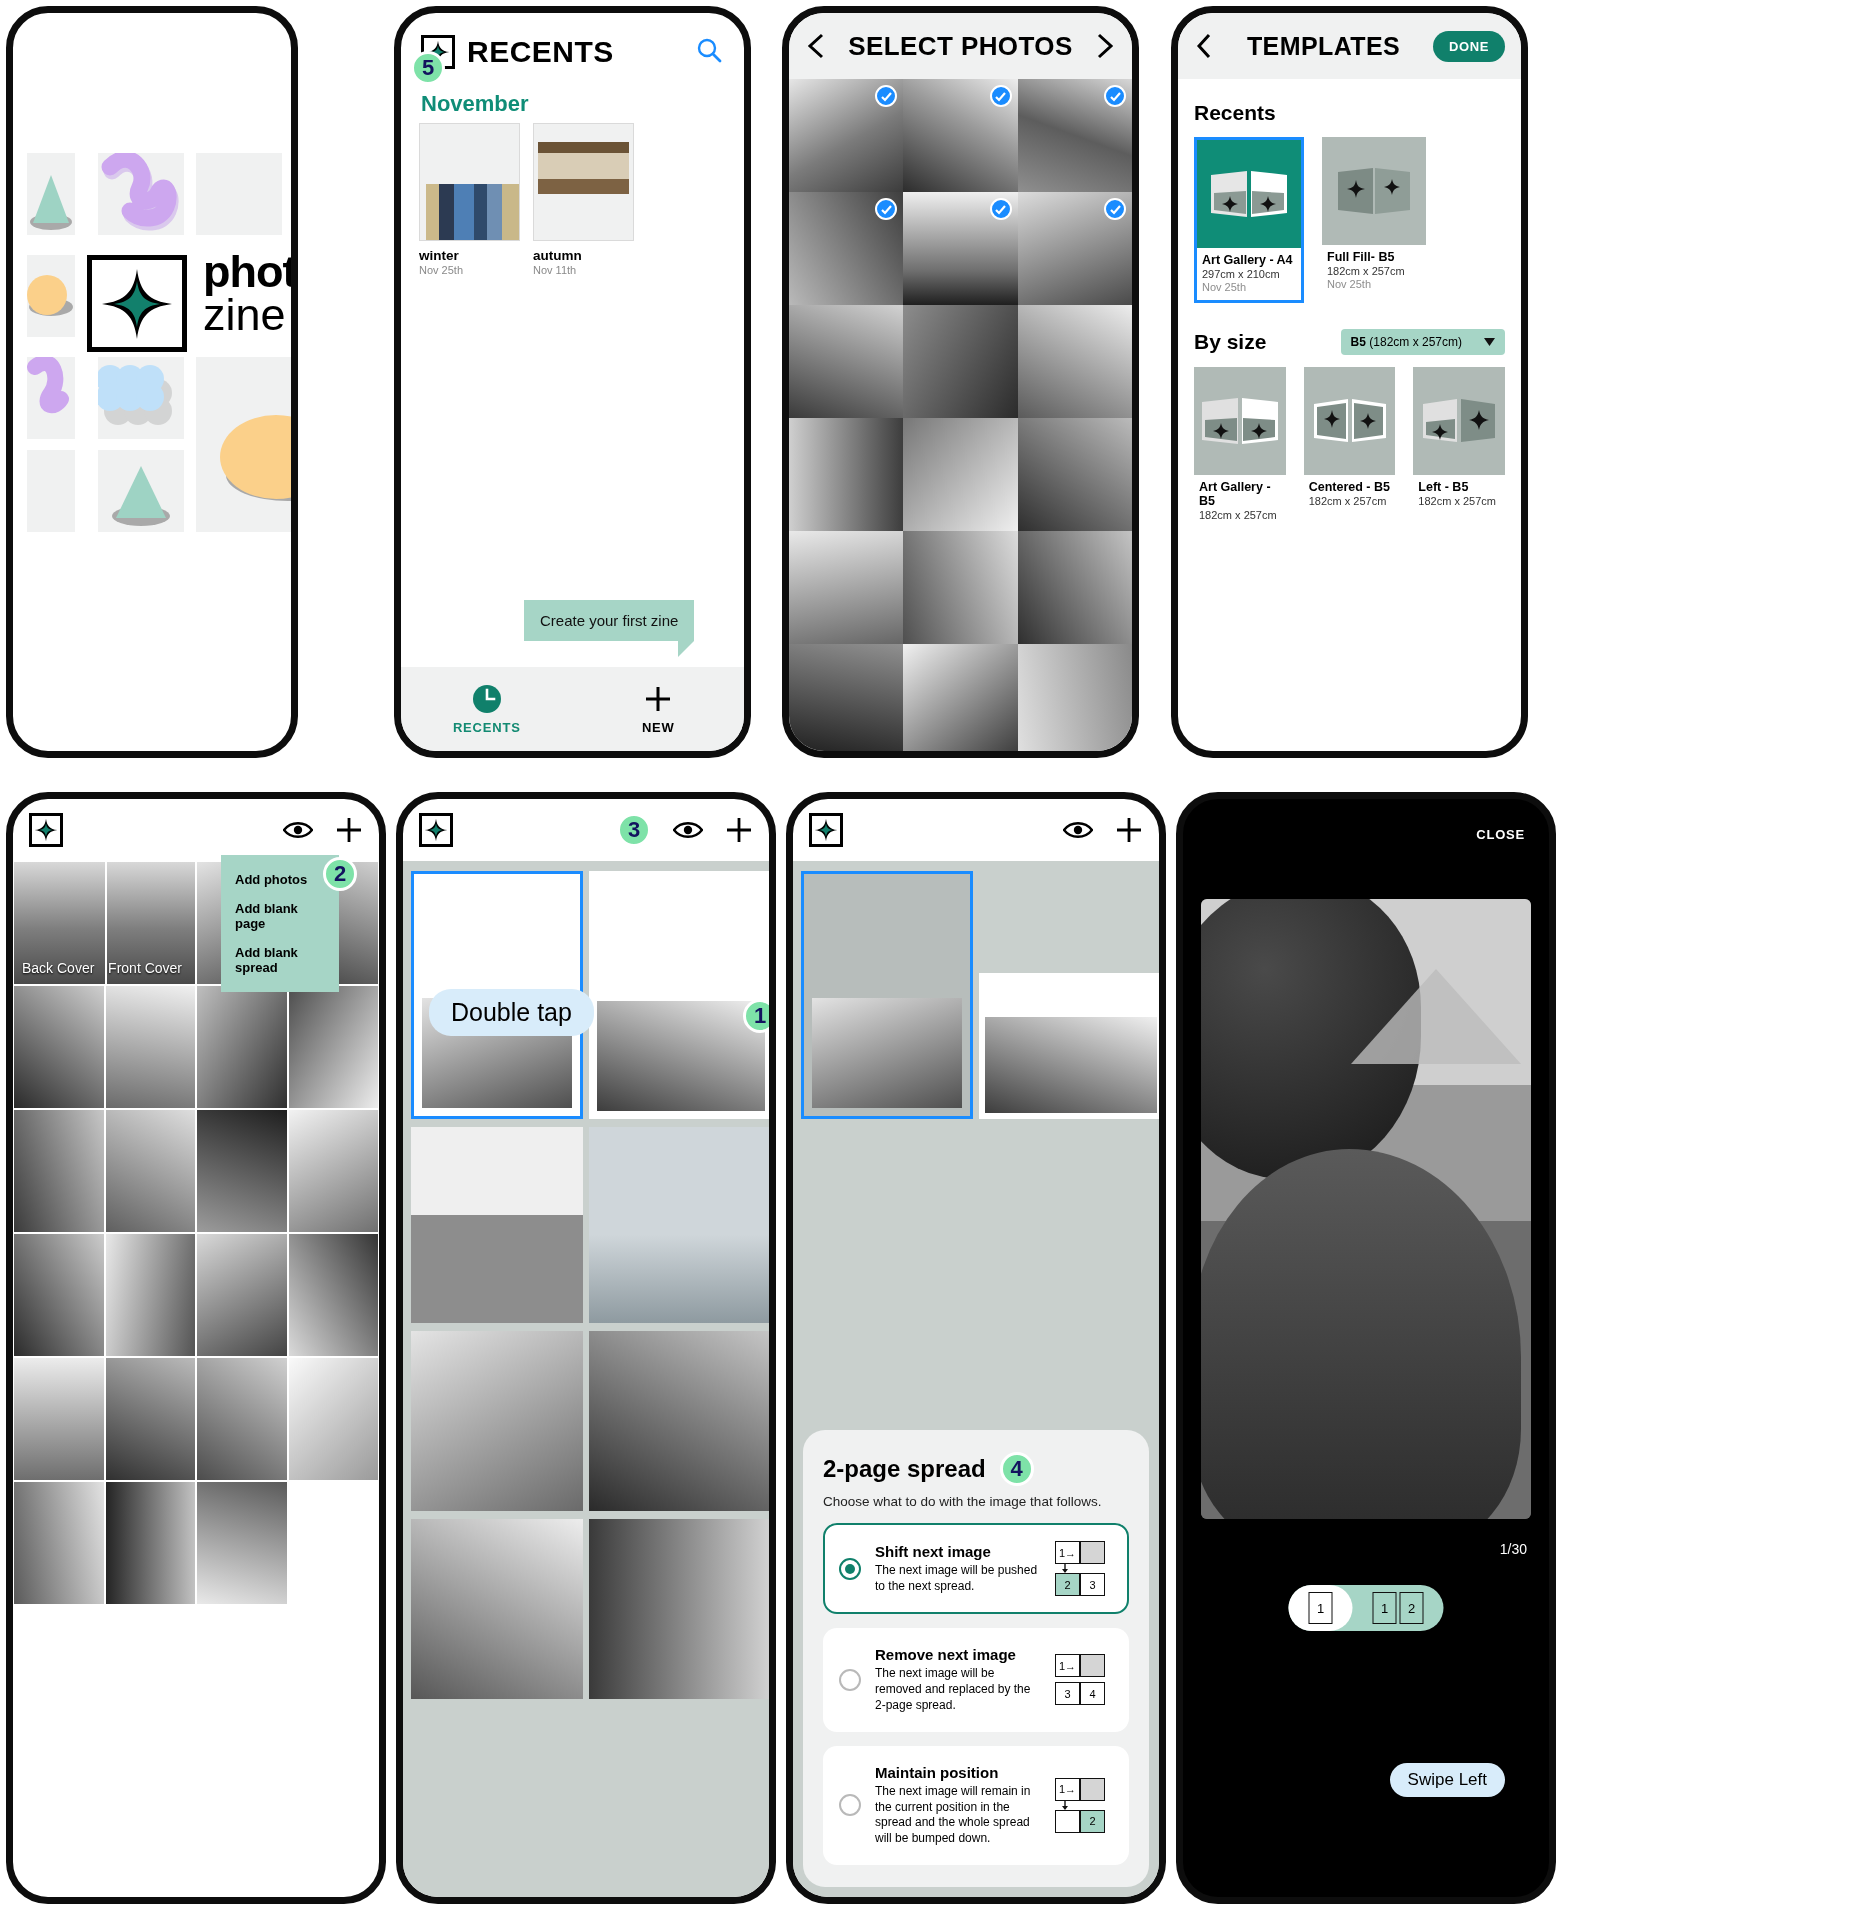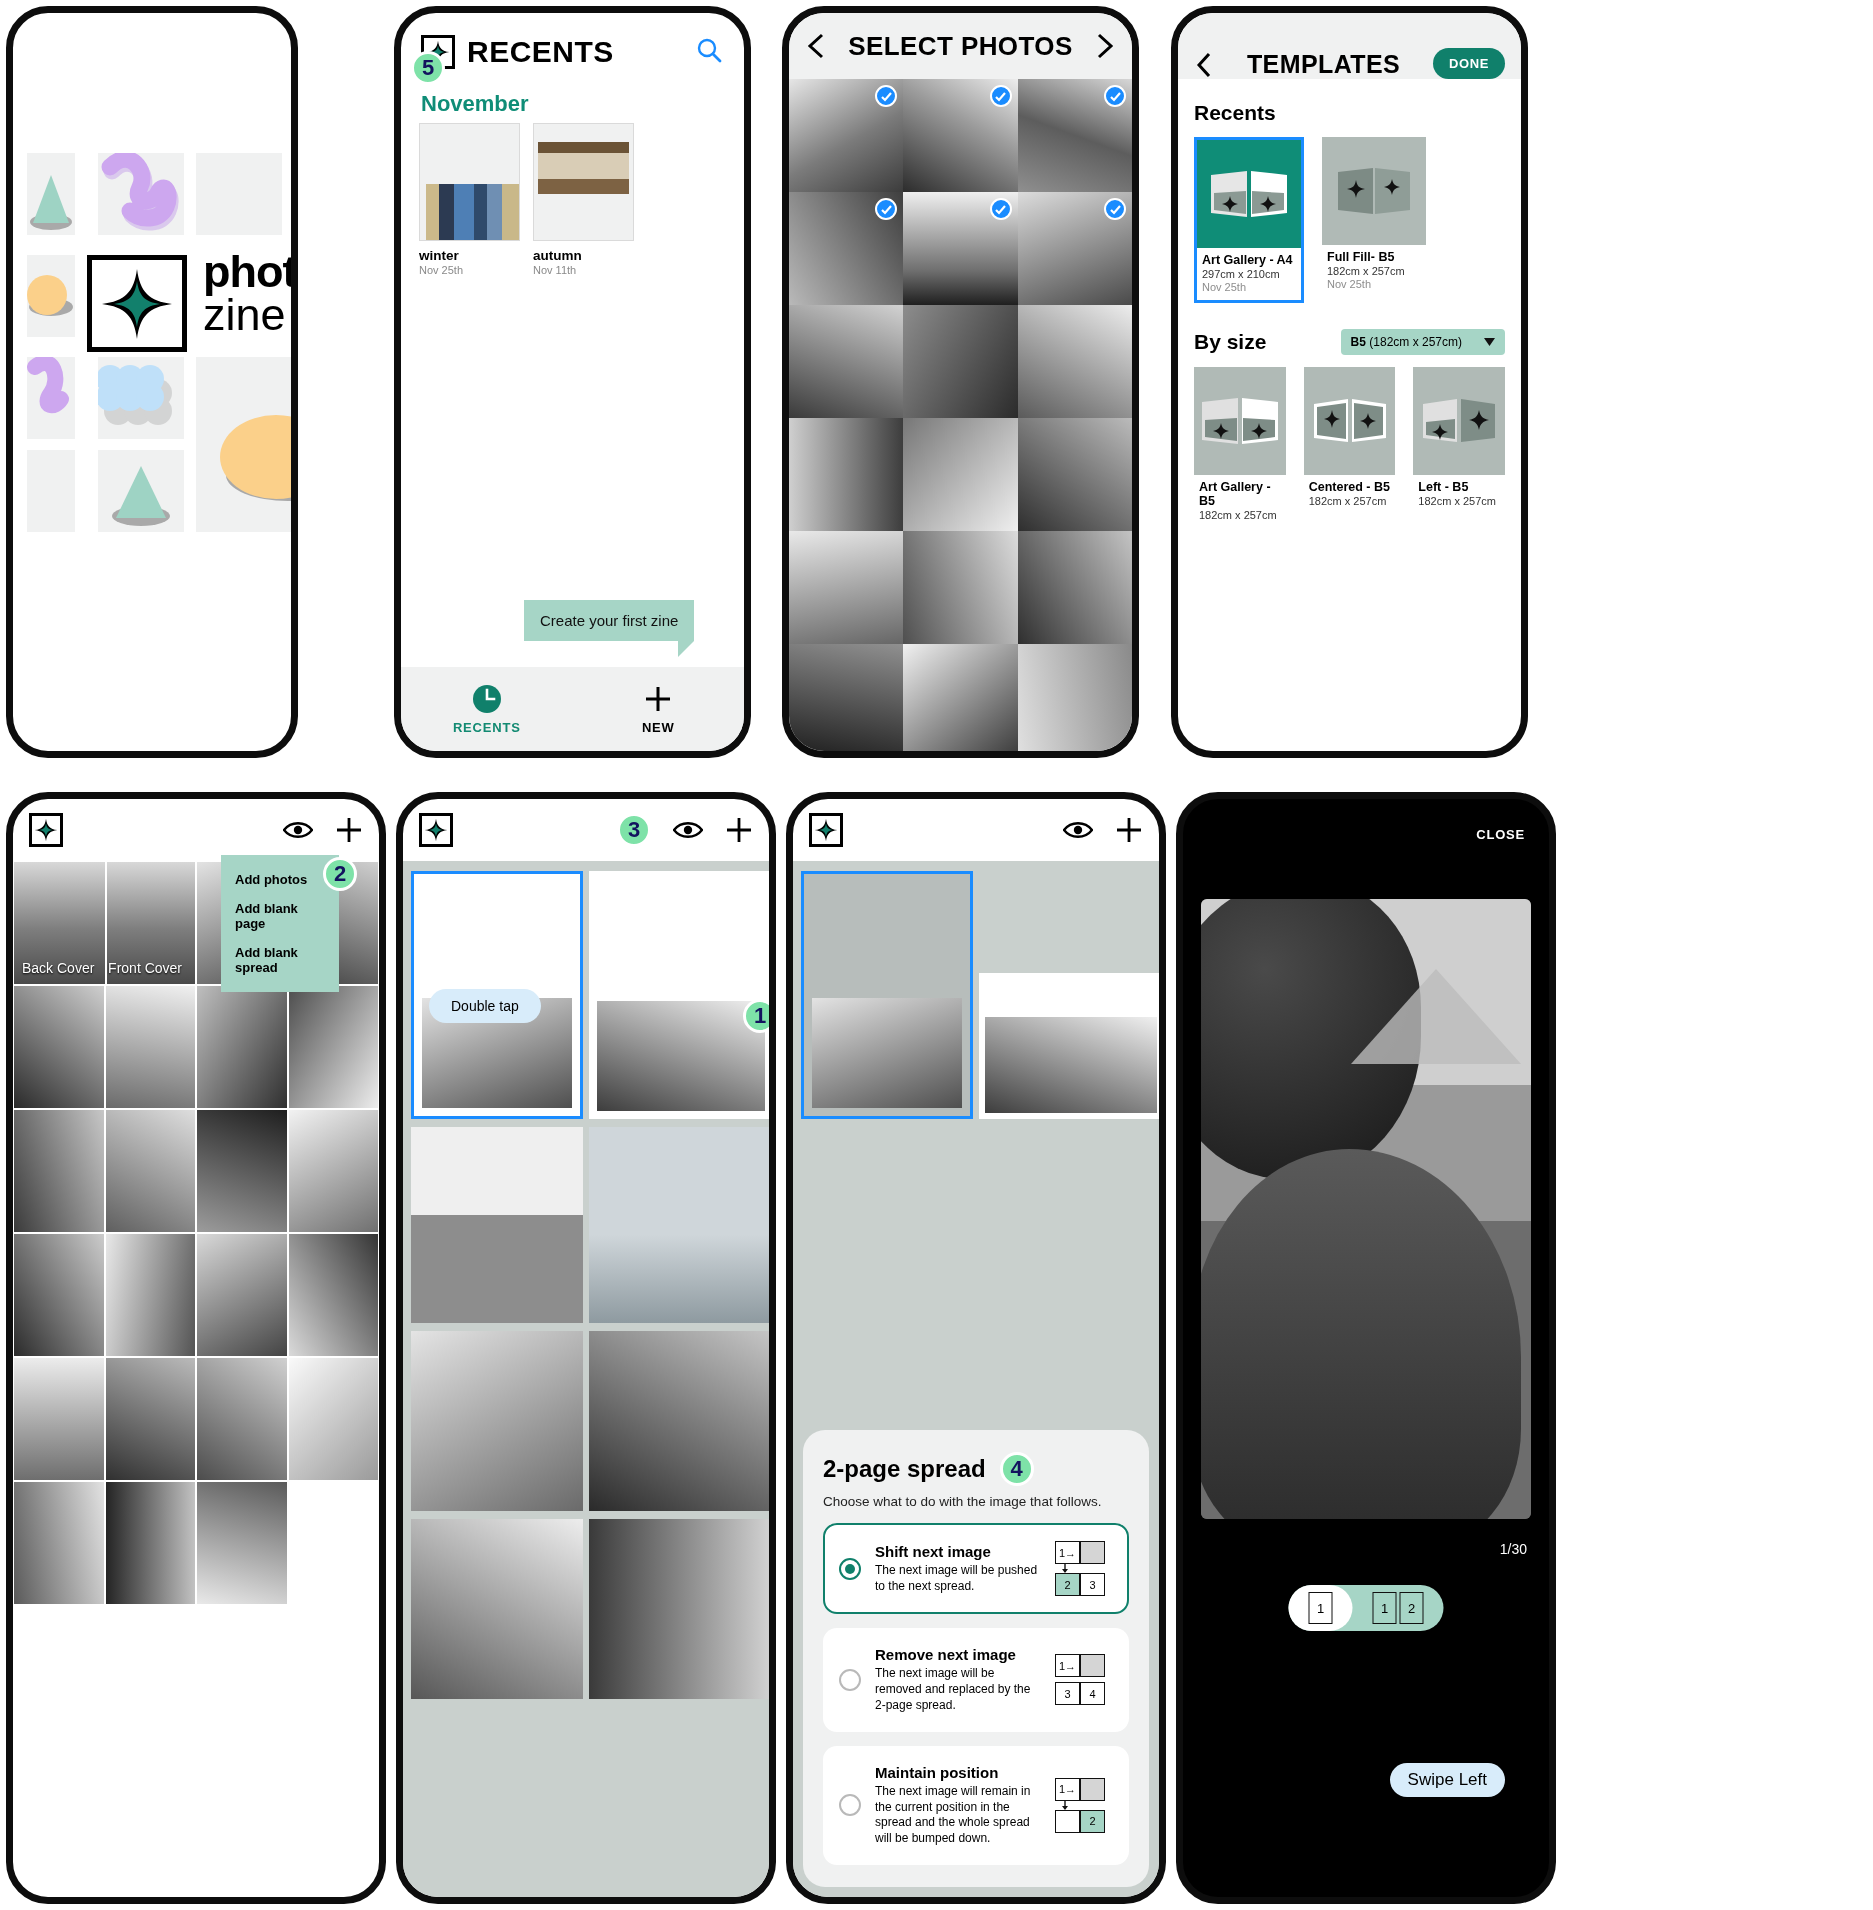--- a/index.html
+++ b/index.html
@@ -86,21 +86,21 @@
   .photo-grid { display:grid; grid-template-columns:repeat(3,1fr); width:100%; }
   .ph { position:relative; height:113px; overflow:hidden; background:#8e8e8e; }
   .check {
     position:absolute; top:6px; right:6px; width:22px; height:22px; border-radius:50%;
     background:#1a8cff; display:flex; align-items:center; justify-content:center;
     border:2px solid #fff;
   }
 
   
   #p4 { left:1171px; top:6px; width:357px; height:752px; }
-  .tm-head { height:66px; background:#f0f1f1; display:flex; align-items:flex-end; padding:0 16px; gap:2px; }
+  .tm-head { height:66px; background:#f0f1f1; display:flex; align-items:center; padding:0 16px; gap:2px; }
   .tm-title { font-size:25px; font-weight:bold; letter-spacing:.4px; flex:1; text-align:center; }
   .done-btn {
     background:#10806b; color:#fff; border:none; border-radius:18px;
     padding:8px 16px; font-size:13px; font-weight:bold; letter-spacing:.6px; cursor:pointer;
     font-family:"Liberation Sans", sans-serif;
   }
   .sec-title { font-size:21px; font-weight:bold; margin:22px 0 12px 16px; }
   .tpl-row { display:flex; gap:18px; padding:0 16px; }
   .tpl { width:104px; }
   .tpl.sel { border:3px solid #1a8cff; background:#fff; padding:0; width:110px; }
@@ -122,21 +122,21 @@
   .ed-icons { display:flex; align-items:center; gap:22px; }
   .ctxmenu { position:absolute; background:#a6d5c6; padding:10px 14px; z-index:20; }
   .ctxmenu div { font-size:13px; font-weight:bold; padding:7px 0; }
   .ed-grid { display:grid; grid-template-columns:repeat(4,1fr); }
   .cell { height:124px; background:#e6e6e6; position:relative; overflow:hidden; border:1px solid #fff; }
   .cover-label { position:absolute; bottom:8px; left:8px; color:#fff; font-size:14px; text-shadow:0 1px 2px #000; }
 
   
   #p6 { left:396px; top:792px; width:380px; height:1112px; }
   .pill-tip {
-    background:#d8ecfa; border-radius:22px; padding:9px 22px; font-size:14px;
+    background:#d8ecfa; border-radius:22px; padding:9px 22px; font-size:25px;
     display:inline-block;
   }
   .spread-menu { position:absolute; z-index:20; width:176px; }
   .spread-menu .hi { background:#0c6b57; color:#fff; font-size:11.5px; font-weight:bold; padding:11px 12px; }
   .spread-menu .it { background:#a6d5c6; color:#111; font-size:11.5px; font-weight:bold; padding:11px 12px; }
 
   
   #p7 { left:786px; top:792px; width:380px; height:1112px; }
   .sheet {
     position:absolute; left:10px; right:10px; bottom:10px; background:#f0f1f1;

